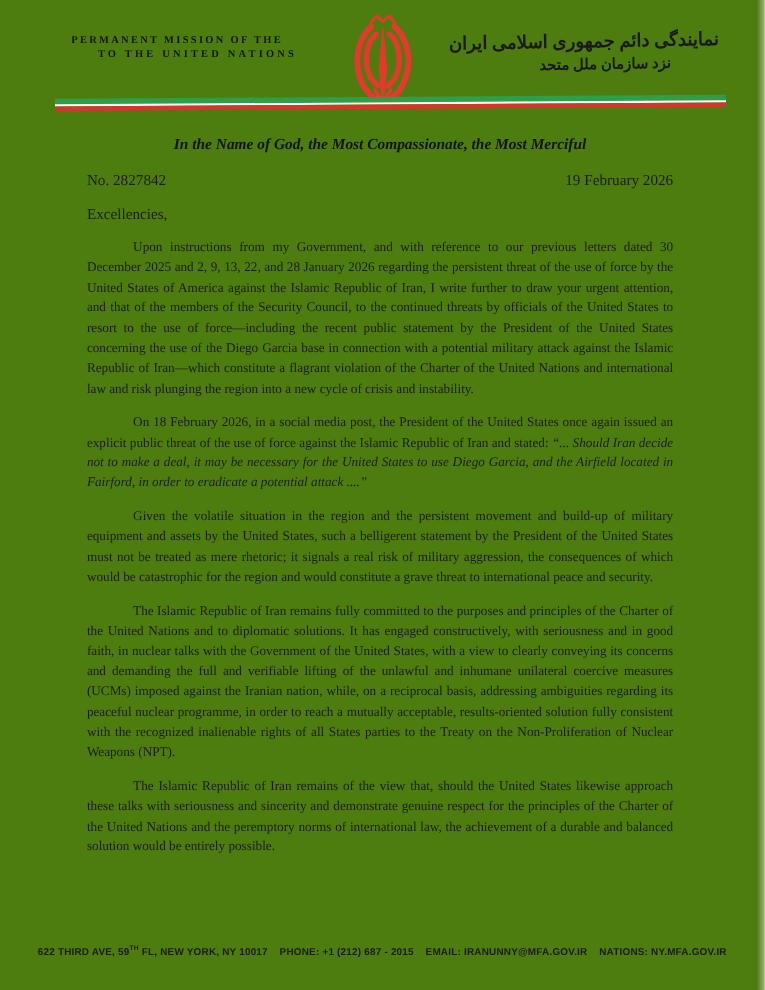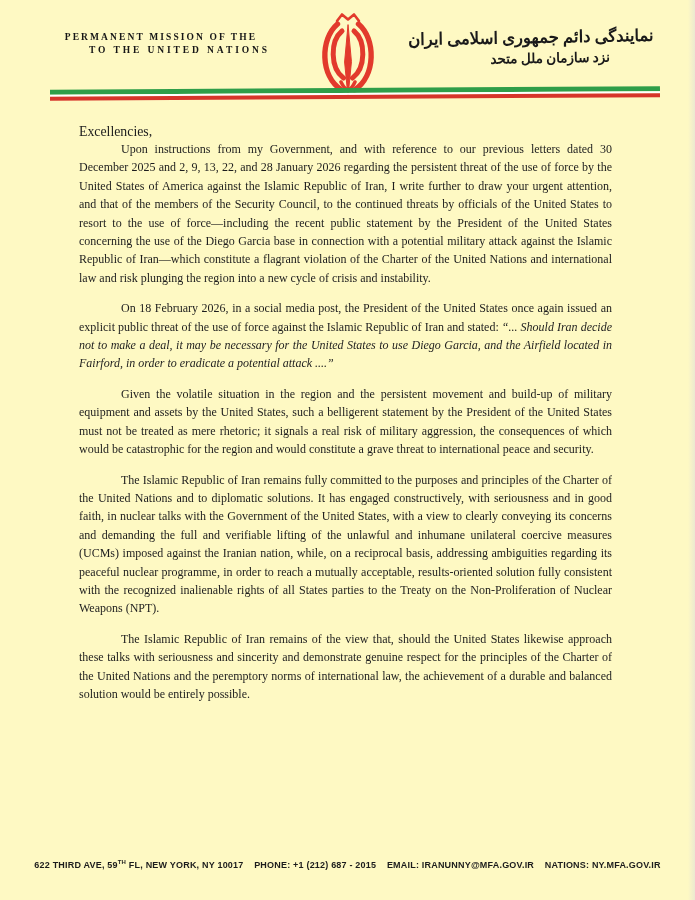--- a/index.html
+++ b/index.html
@@ -1,20 +1,20 @@
 <!DOCTYPE html>
 <html><head>
 <meta charset="utf-8">
 <style>
   html, body { margin: 0; padding: 0; background: #ffffff; }
   .page {
     position: relative;
     width: 695px;
     height: 900px;
-    background: #fef9c3;
+    background: #4d7c0f;
     font-family: "Liberation Serif", serif;
     color: #1d1d1d;
     overflow: hidden;
     box-sizing: border-box;
   }
   .scan-edge {
     position: absolute; top: 0; right: 0; width: 7px; height: 100%;
     background: linear-gradient(to left, #dcdcdc, rgba(255,255,255,0));
     opacity: .55;
   }
@@ -56,21 +56,21 @@
   .bismillah {
     text-align: center;
     font-weight: 700; font-style: italic;
     font-size: 14px; color: #141414;
     margin: 0 0 16px 0;
   }
   .ref-row {
     display: flex; justify-content: space-between; align-items: baseline;
     font-size: 13.8px; margin-bottom: 15px;
   }
-  .salutation { font-size: 13.8px; margin-bottom: 0; }
+  .salutation { font-size: 13.8px; margin-bottom: 12px; }
 
   .body-text p {
     margin: 0 0 12px 0;
     font-size: 12px;
     line-height: 18.4px;
     text-align: justify;
     text-indent: 42px;
     color: #1d1d1d;
   }
   .body-text .quote { font-style: italic; }
@@ -121,21 +121,26 @@
     </div>
   </div>
 
   <div class="flag-bar">
     <div class="flag-green"></div>
     <div class="flag-white"></div>
     <div class="flag-red"></div>
   </div>
 
   <div class="letter">
+    <div class="bismillah">In the Name of God, the Most Compassionate, the Most Merciful</div>
 
+    <div class="ref-row">
+      <span>No. 2827842</span>
+      <span>19 February 2026</span>
+    </div>
 
     <div class="salutation">Excellencies,</div>
 
     <div class="body-text">
       <p>Upon instructions from my Government, and with reference to our previous letters dated 30 December 2025 and 2, 9, 13, 22, and 28 January 2026 regarding the persistent threat of the use of force by the United States of America against the Islamic Republic of Iran, I write further to draw your urgent attention, and that of the members of the Security Council, to the continued threats by officials of the United States to resort to the use of force—including the recent public statement by the President of the United States concerning the use of the Diego Garcia base in connection with a potential military attack against the Islamic Republic of Iran—which constitute a flagrant violation of the Charter of the United Nations and international law and risk plunging the region into a new cycle of crisis and instability.</p>
       <p><span>On 18 February 2026, in a social media post, the President of the United States once again issued an explicit public threat of the use of force against the Islamic Republic of Iran and stated: </span><span class="quote">“... Should Iran decide not to make a deal, it may be necessary for the United States to use Diego Garcia, and the Airfield located in Fairford, in order to eradicate a potential attack ....”</span></p>
       <p>Given the volatile situation in the region and the persistent movement and build-up of military equipment and assets by the United States, such a belligerent statement by the President of the United States must not be treated as mere rhetoric; it signals a real risk of military aggression, the consequences of which would be catastrophic for the region and would constitute a grave threat to international peace and security.</p>
       <p>The Islamic Republic of Iran remains fully committed to the purposes and principles of the Charter of the United Nations and to diplomatic solutions. It has engaged constructively, with seriousness and in good faith, in nuclear talks with the Government of the United States, with a view to clearly conveying its concerns and demanding the full and verifiable lifting of the unlawful and inhumane unilateral coercive measures (UCMs) imposed against the Iranian nation, while, on a reciprocal basis, addressing ambiguities regarding its peaceful nuclear programme, in order to reach a mutually acceptable, results-oriented solution fully consistent with the recognized inalienable rights of all States parties to the Treaty on the Non-Proliferation of Nuclear Weapons (NPT).</p>
       <p>The Islamic Republic of Iran remains of the view that, should the United States likewise approach these talks with seriousness and sincerity and demonstrate genuine respect for the principles of the Charter of the United Nations and the peremptory norms of international law, the achievement of a durable and balanced solution would be entirely possible.</p>
     </div>

